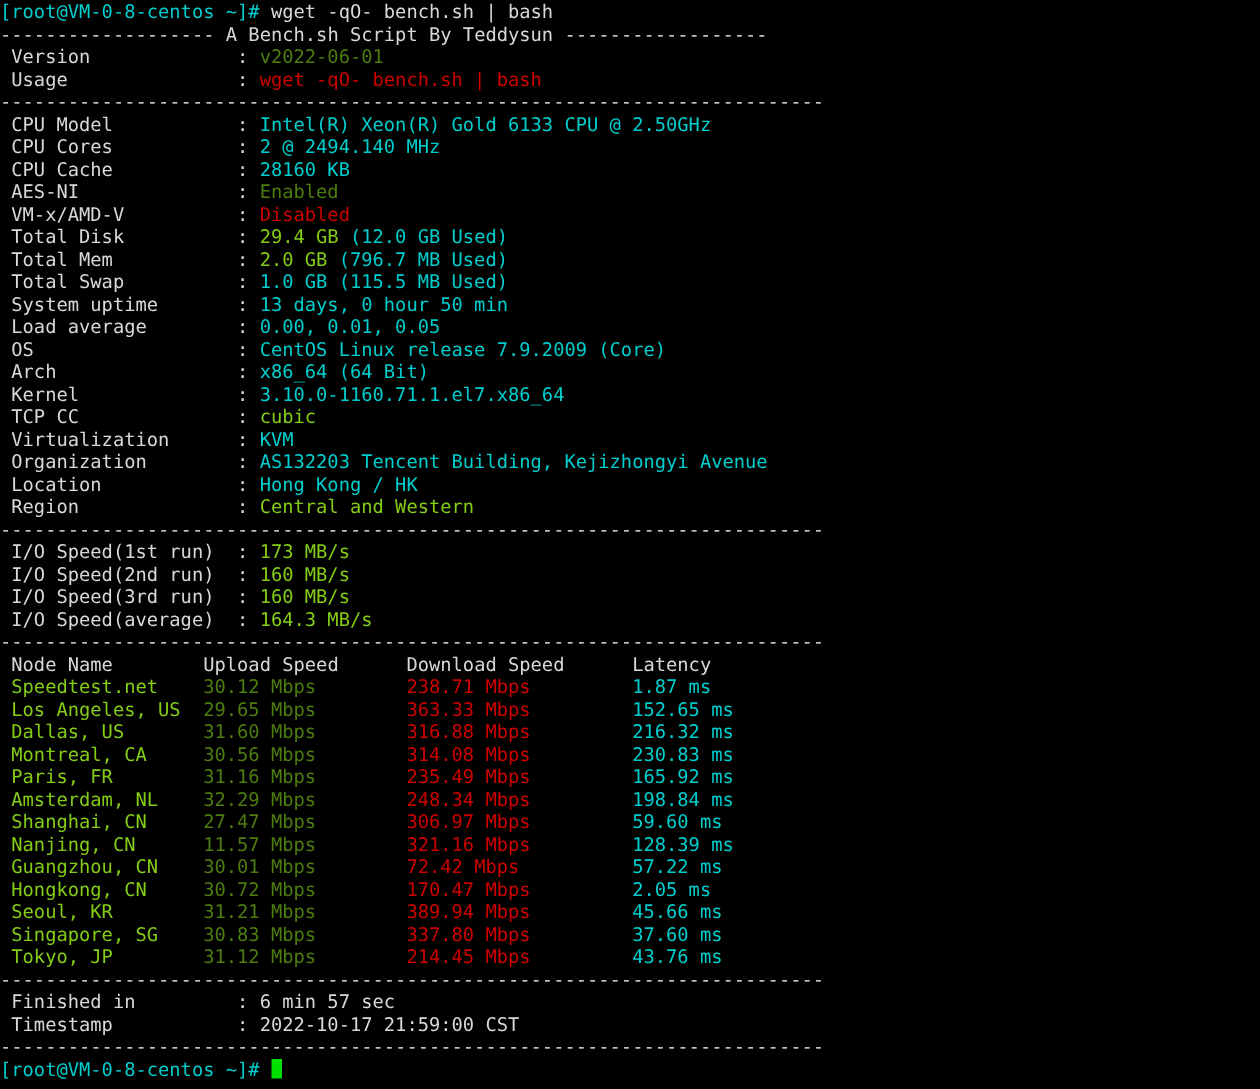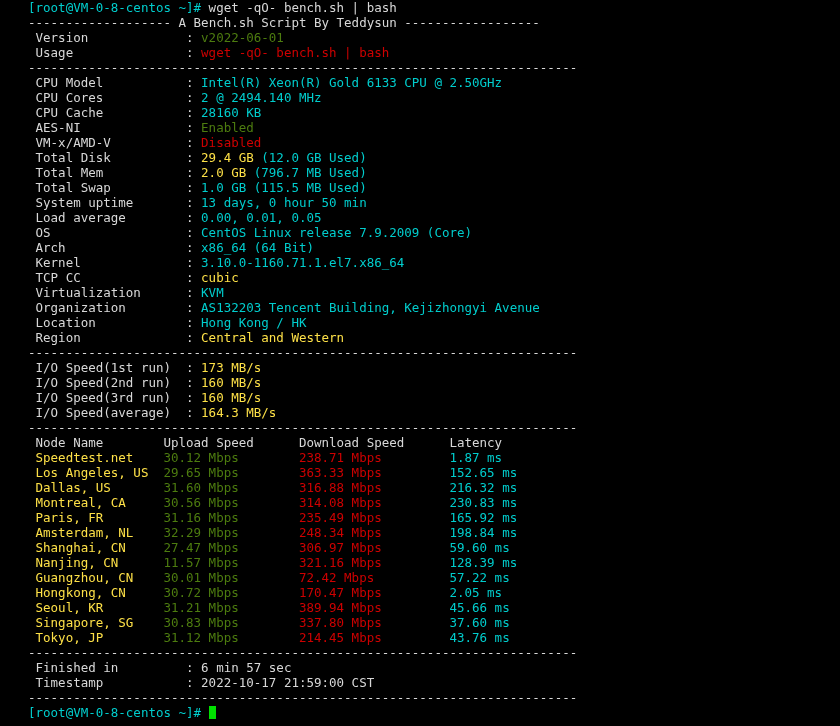--- a/index.html
+++ b/index.html
@@ -22,27 +22,26 @@
     height: 726px;
     padding: 0;
     box-sizing: border-box;
     white-space: pre;
   }
   .line {
     height: 15px;
     line-height: 15px;
     white-space: pre;
     display: block;
-    margin-left: 28px;
   }
   .c-white   { color: #d8d8d8; }
   .c-cyan    { color: #00cdcd; }
   .c-green   { color: #4d7c0f; }
   .c-red     { color: #cd0000; }
-  .c-yellow  { color: #fde047; }
+  .c-yellow  { color: #84cc16; }
   .c-sep     { color: #d8d8d8; }
   .cursor {
     display: inline-block;
     width: 7.1px;
     height: 13px;
     background: #00e000;
     vertical-align: -2px;
   }
 </style>
 </head>

